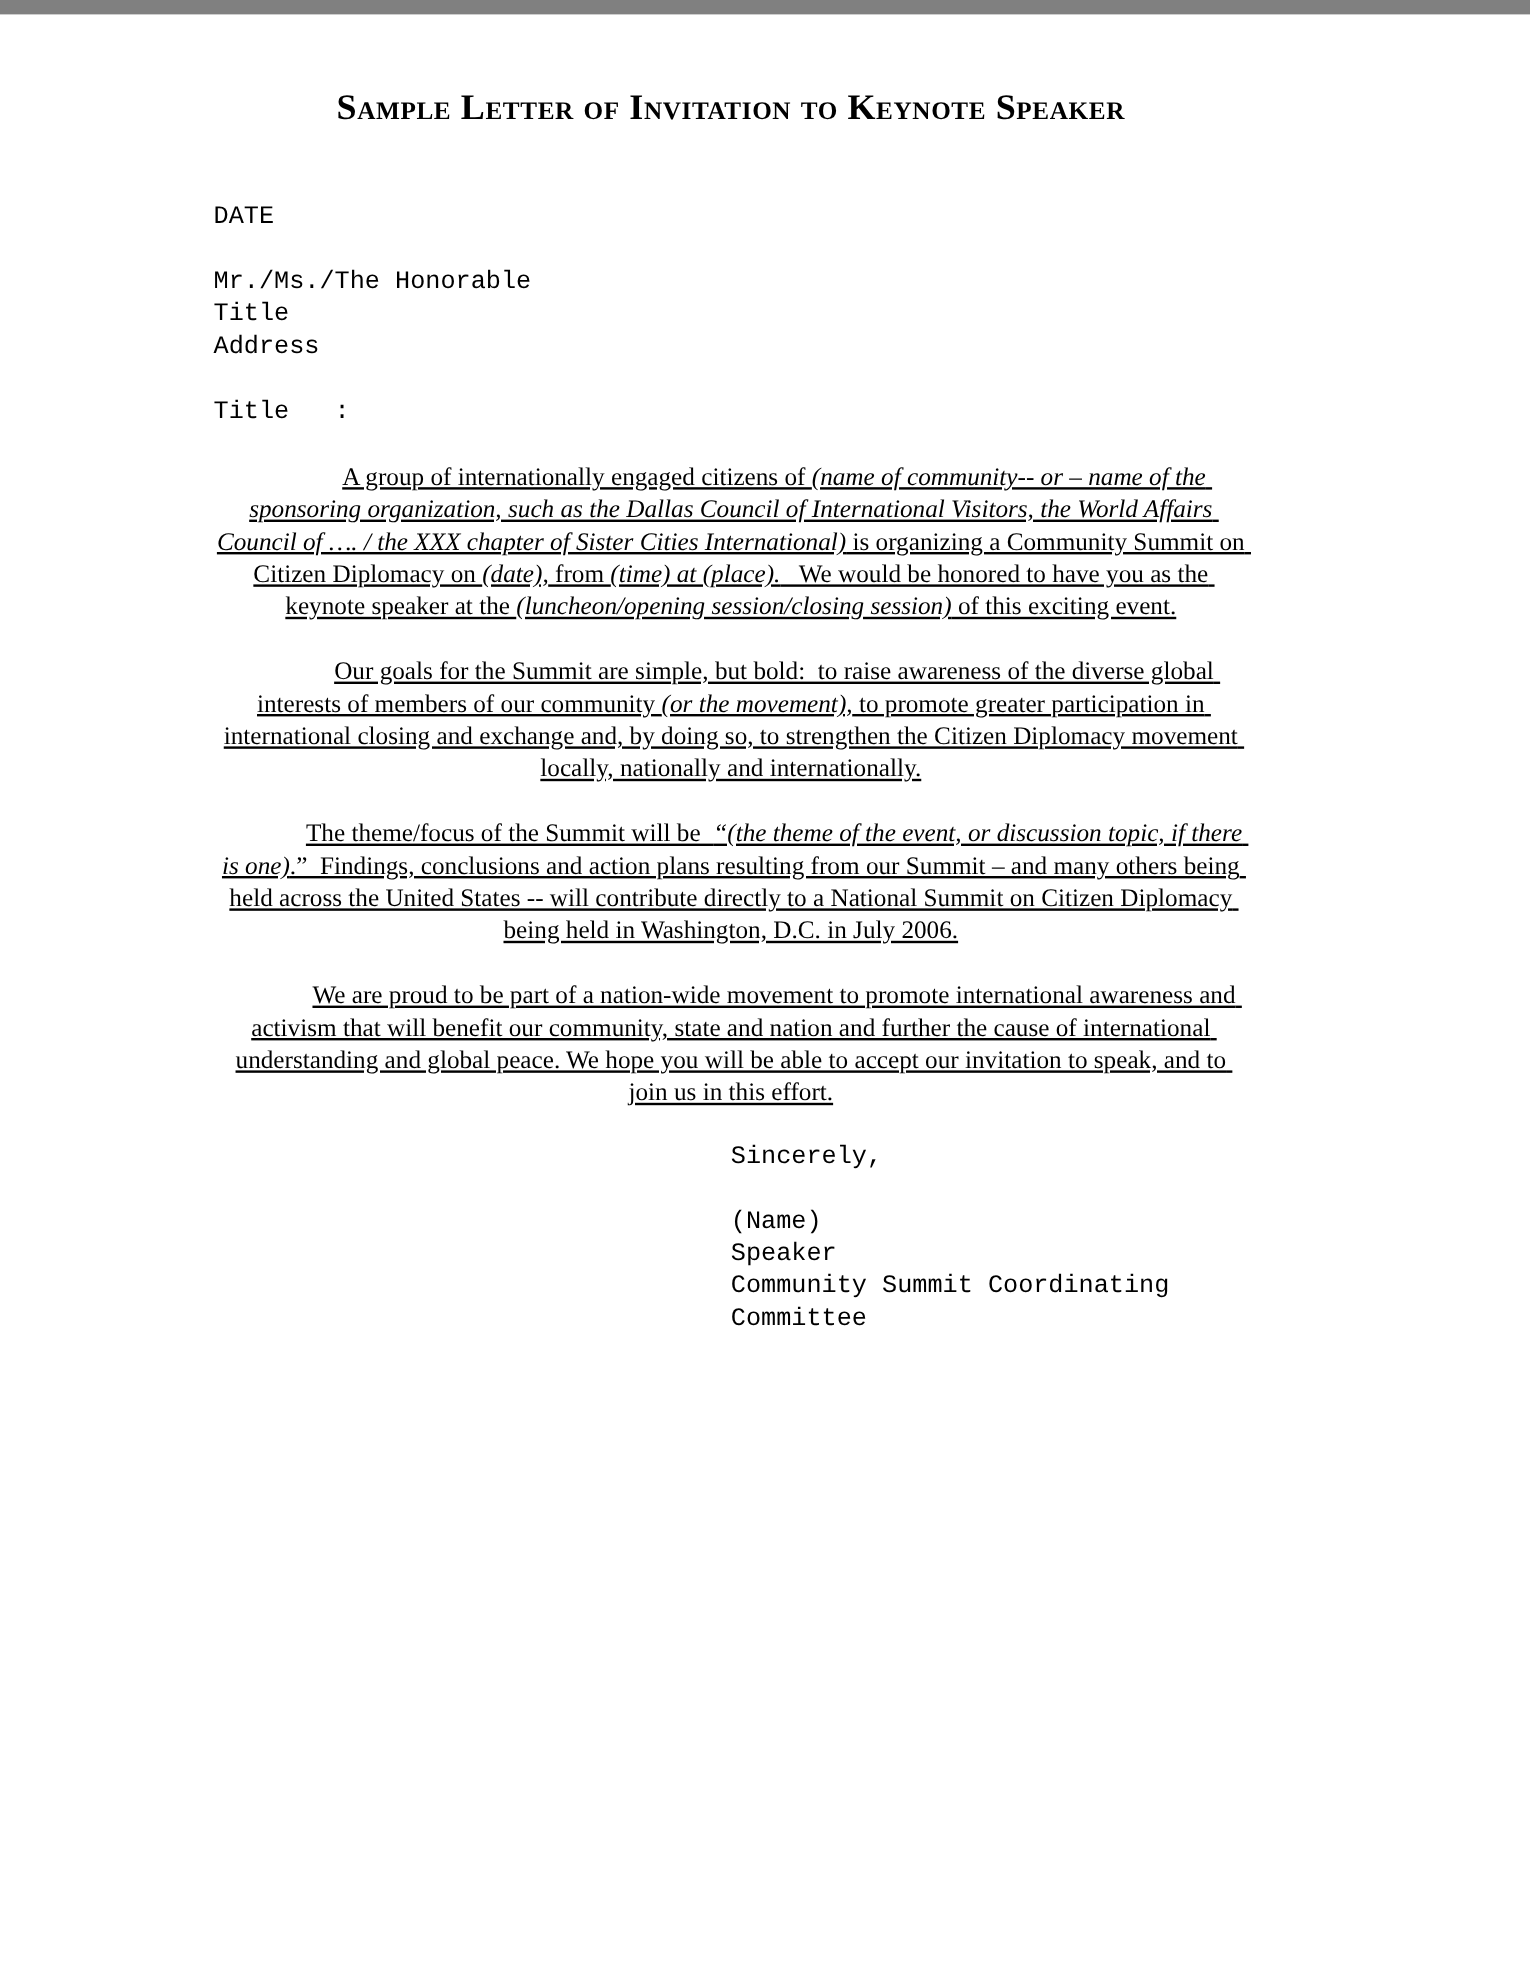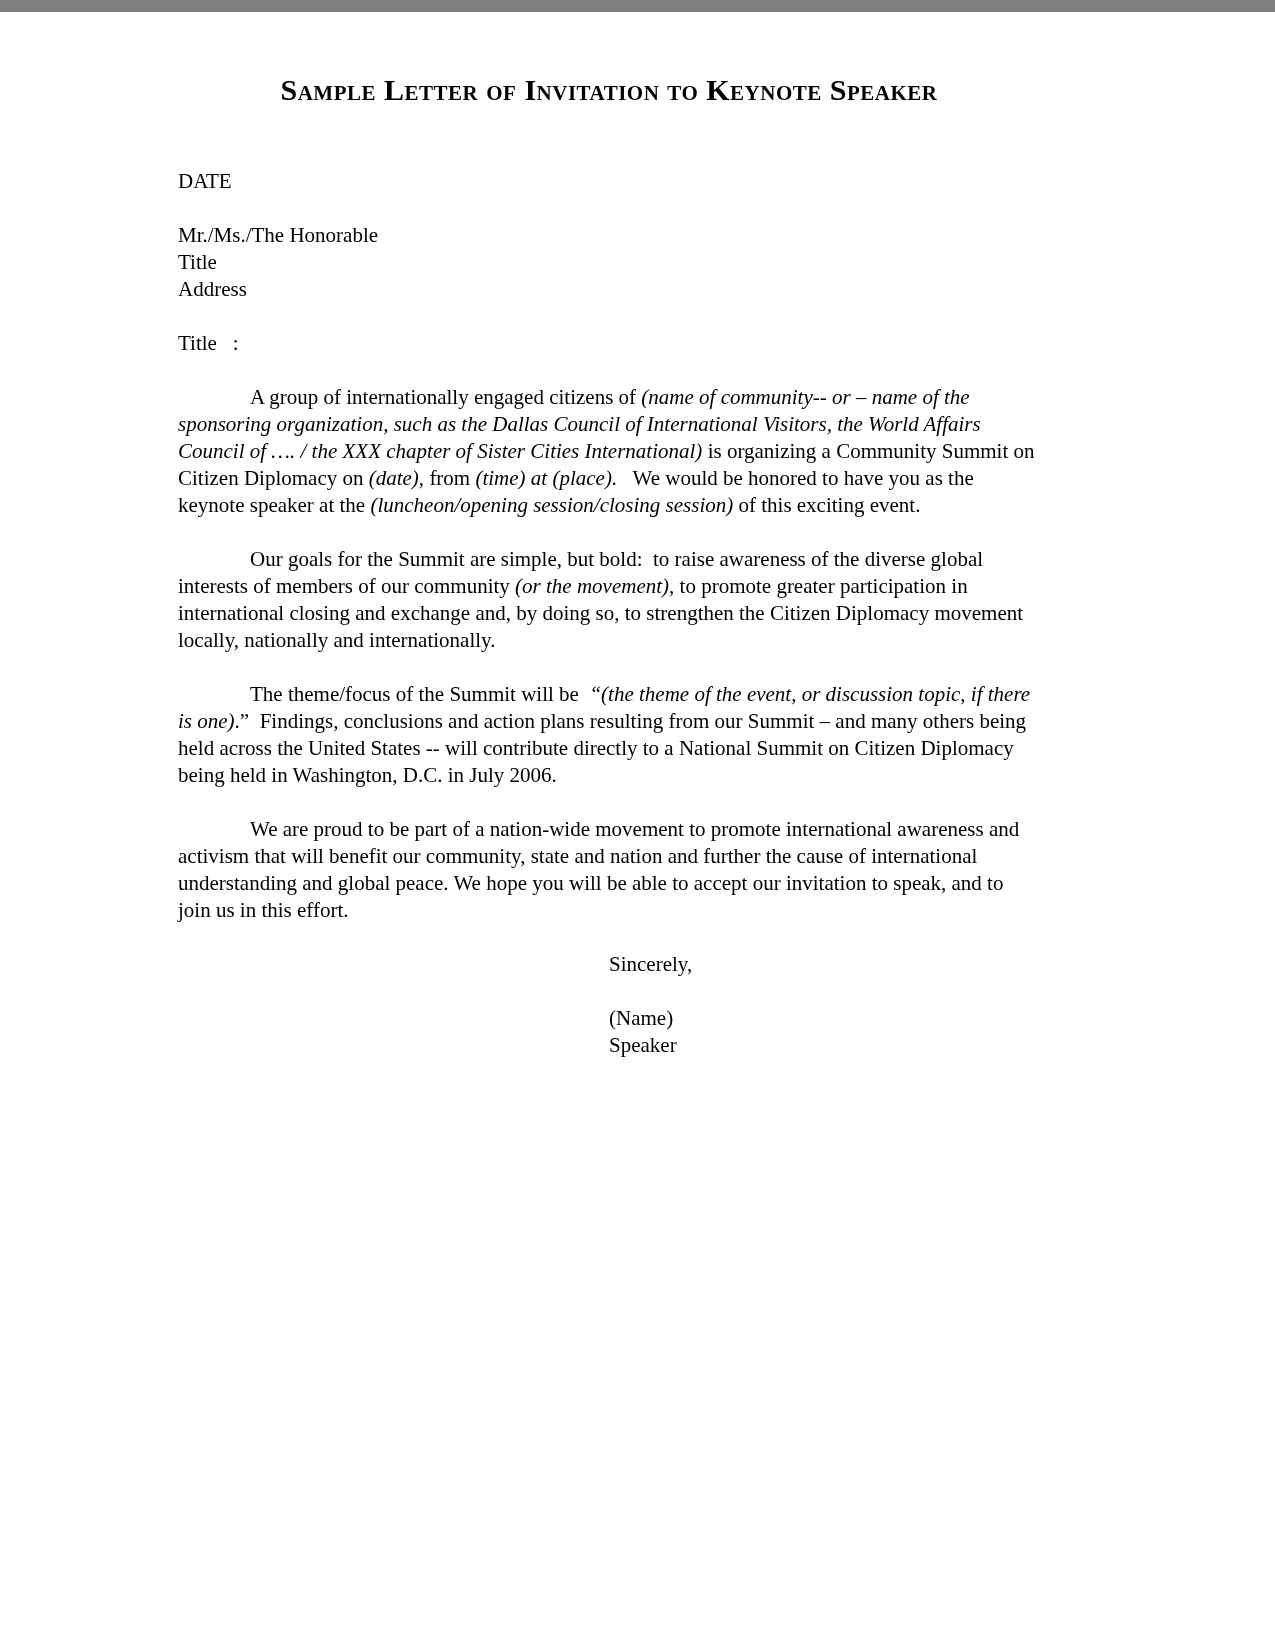--- a/index.html
+++ b/index.html
@@ -25,32 +25,34 @@
     line-height: 36px;
     font-weight: bold;
     font-variant: small-caps;
     letter-spacing: 0.5px;
     text-align: center;
     margin: 0 0 60px 0;
   }
   .line {
     margin: 0;
     white-space: pre-wrap;
+    font-family: Liberation Mono, monospace;
   }
   .block {
     margin: 0 0 27px 0;
   }
   .mb {
     margin-bottom: 27px;
   }
   .para {
     margin: 0 0 27px 0;
     text-indent: 72px;
     white-space: pre-wrap;
-    text-align: left;
+    text-align: center;
+    text-decoration: underline;
   }
   .para .it {
     font-style: italic;
   }
   .closing {
     margin-left: 50%;
   }
 </style>
 </head>
 <body>
@@ -74,15 +76,16 @@
   <p class="para"><span>Our goals for the Summit are simple, but bold:  to raise awareness of the diverse global interests of members of our community </span><span class="it">(or the movement),</span><span> to promote greater participation in international closing and exchange and, by doing so, to strengthen the Citizen Diplomacy movement locally, nationally and internationally.</span></p>
 
   <p class="para"><span>The theme/focus of the Summit will be  </span><span class="it">“(the theme of the event, or discussion topic, if there is one)</span><span>.”  Findings, conclusions and action plans resulting from our Summit – and many others being held across the United States -- will contribute directly to a National Summit on Citizen Diplomacy being held in Washington, D.C. in July 2006.</span></p>
 
   <p class="para"><span>We are proud to be part of a nation-wide movement to promote international awareness and activism that will benefit our community, state and nation and further the cause of international understanding and global peace. We hope you will be able to accept our invitation to speak, and to join us in this effort.</span></p>
 
   <div class="closing">
     <p class="line mb">Sincerely,</p>
     <p class="line">(Name)</p>
     <p class="line">Speaker</p>
+    <p class="line">Community Summit Coordinating Committee</p>
   </div>
 
 </div>
 
 </body></html>

